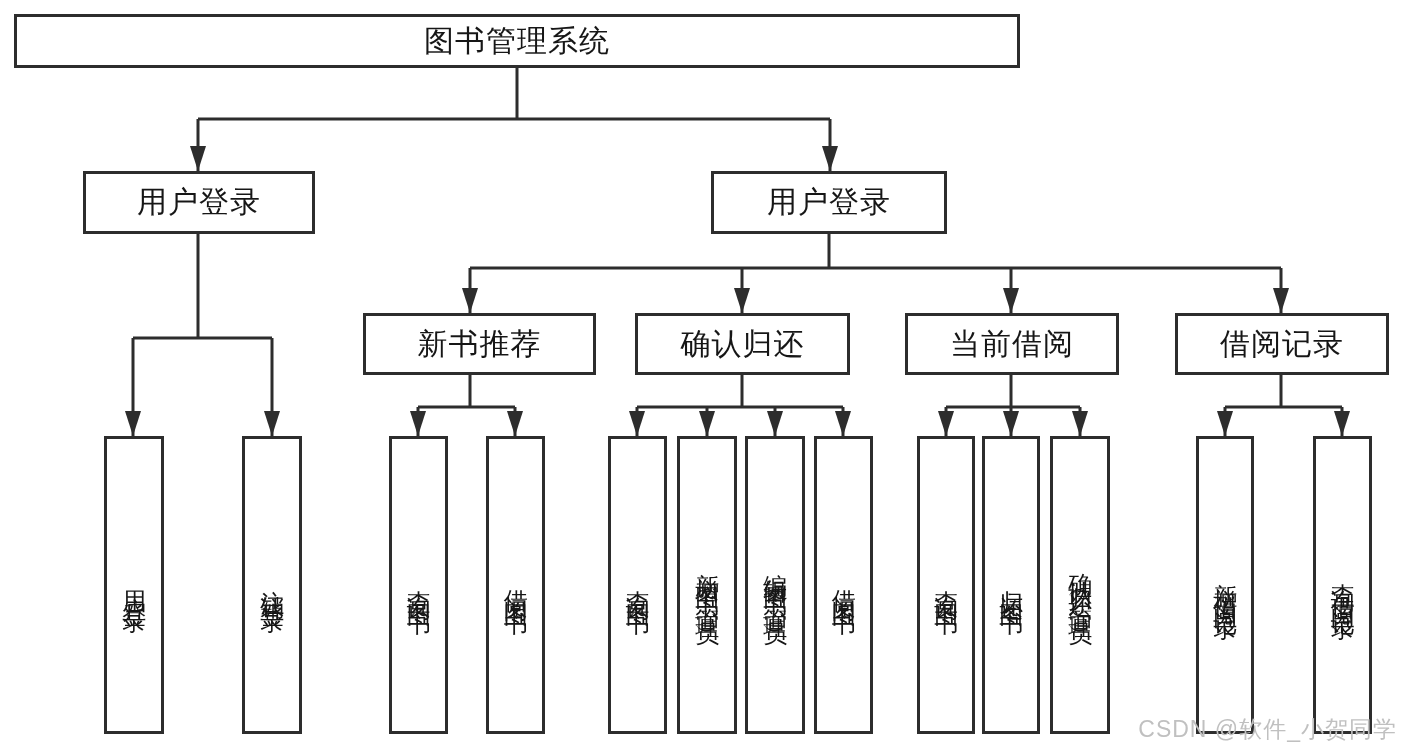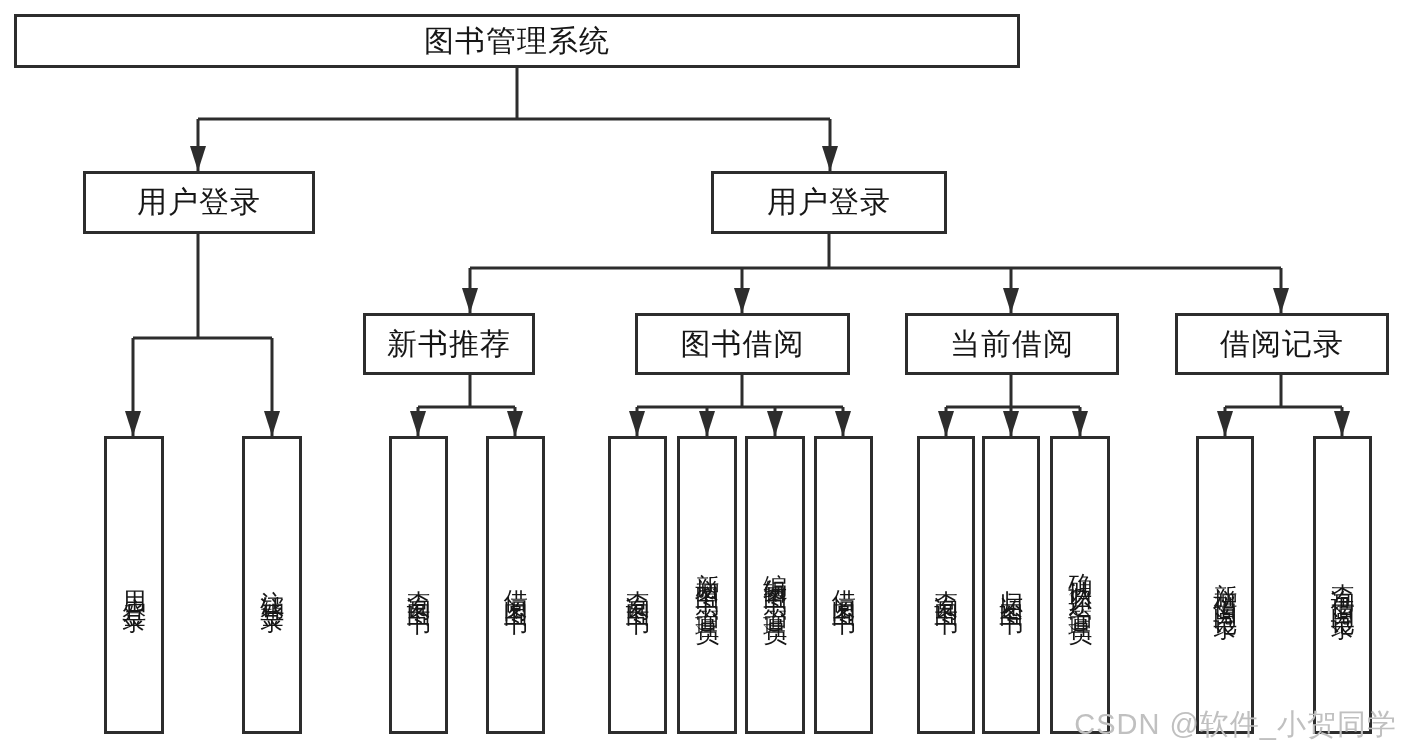--- a/index.html
+++ b/index.html
@@ -42,21 +42,21 @@
     writing-mode: vertical-rl;
     font-size: 24px;
     letter-spacing: 7px;
     line-height: 1.1;
     white-space: nowrap;
   }
   
   #box-root            { left: 14px;   top: 14px;  width: 1006px; height: 54px; }
   #box-user-login      { left: 83px;   top: 171px; width: 232px;  height: 63px; }
   #box-book-management { left: 711px;  top: 171px; width: 236px;  height: 63px; }
-  #box-new-book        { left: 363px;  top: 313px; width: 172px;  height: 62px; }
+  #box-new-book        { left: 363px;  top: 313px; width: 233px;  height: 62px; }
   #box-book-borrowing  { left: 635px;  top: 313px; width: 215px;  height: 62px; }
   #box-current-borrow  { left: 905px;  top: 313px; width: 214px;  height: 62px; align-items: center; }
   #box-borrow-records  { left: 1175px; top: 313px; width: 214px;  height: 62px; text-align: right; }
   .leaf { top: 436px; height: 298px; }
   #leaf-a1 { left: 104px;  width: 60px; }
   #leaf-a2 { left: 242px;  width: 60px; }
   #leaf-b1 { left: 389px;  width: 59px; }
   #leaf-b2 { left: 486px;  width: 59px; }
   #leaf-c1 { left: 608px;  width: 59px; }
   #leaf-c2 { left: 677px;  width: 60px; }
@@ -65,21 +65,21 @@
   #leaf-d1 { left: 917px;  width: 58px; }
   #leaf-d2 { left: 982px;  width: 58px; }
   #leaf-d3 { left: 1050px; width: 60px; }
   #leaf-e1 { left: 1196px; width: 58px; }
   #leaf-e2 { left: 1313px; width: 59px; }
   #watermark {
     position: absolute;
     right: 8px;
     bottom: 2px;
     z-index: 5;
-    font-size: 29px;
+    font-size: 23px;
     color: #c0c0c0;
     letter-spacing: 1px;
     white-space: nowrap;
   }
 </style>
 </head>
 <body>
 
 <div id="canvas">
 
@@ -138,21 +138,21 @@
     <span class="hlabel">用户登录</span>
   </div>
   <div class="node" id="box-book-management">
     <span class="hlabel">用户登录</span>
   </div>
 
   <div class="node" id="box-new-book">
     <span class="hlabel">新书推荐</span>
   </div>
   <div class="node" id="box-book-borrowing">
-    <span class="hlabel">图书借阅</span>
+    <span class="hlabel">确认归还</span>
   </div>
   <div class="node" id="box-current-borrow">
     <span class="hlabel">当前借阅</span>
   </div>
   <div class="node" id="box-borrow-records">
     <span class="hlabel">借阅记录</span>
   </div>
 
   <div class="node leaf" id="leaf-a1">
     <span class="vlabel">用户登录</span>

